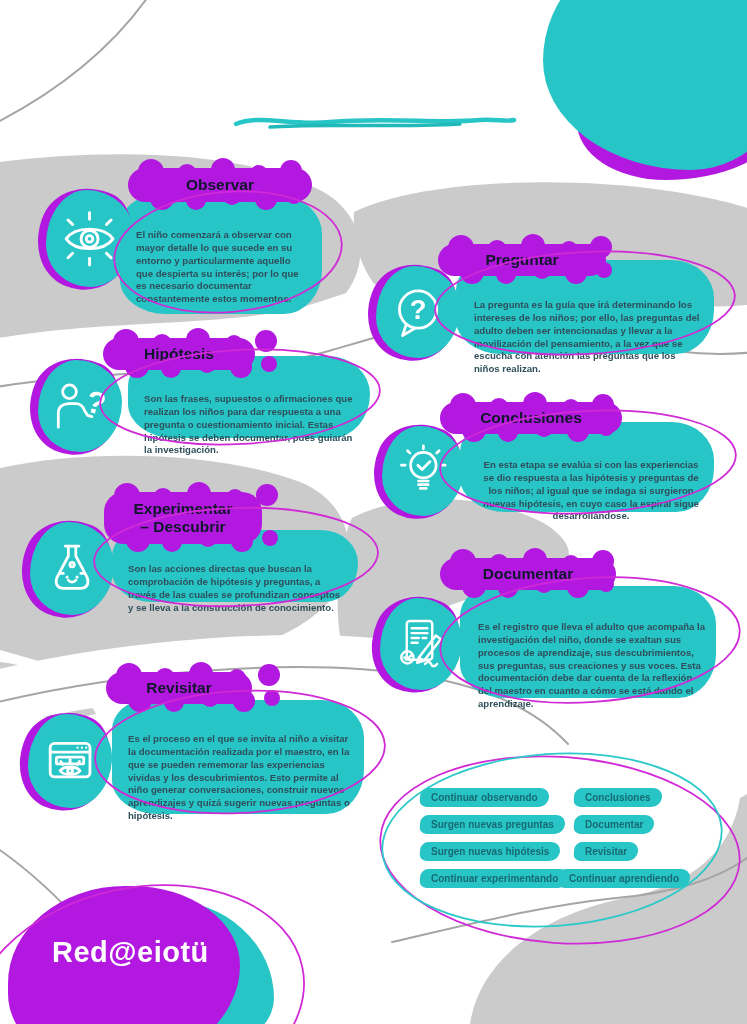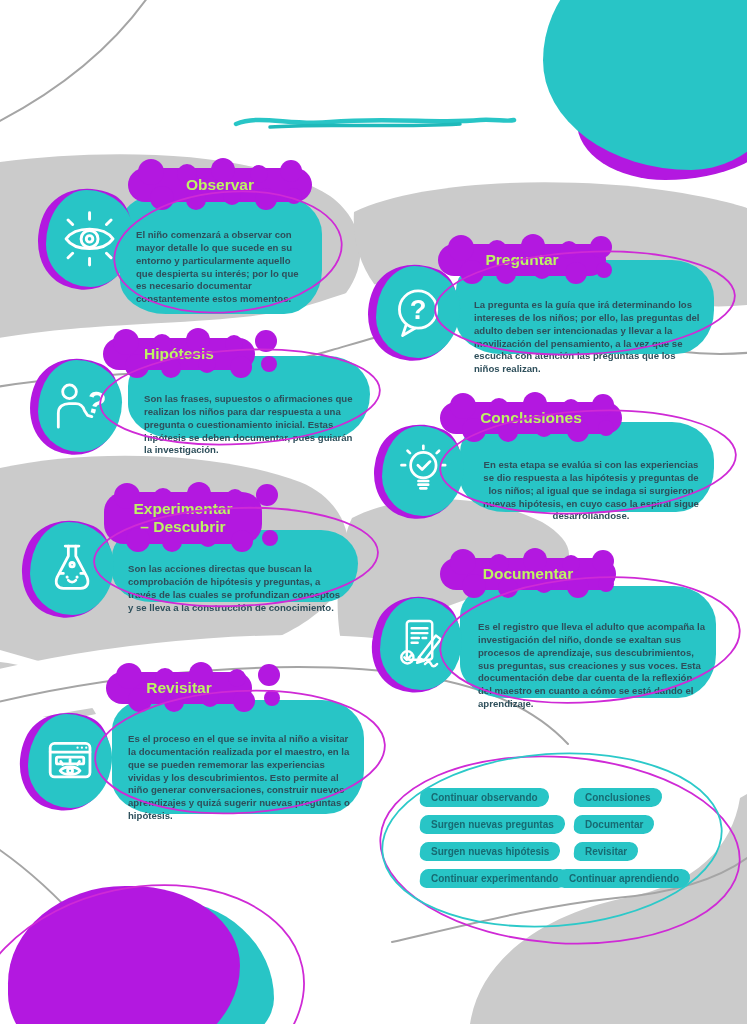--- a/index.html
+++ b/index.html
@@ -31,21 +31,21 @@
     border-radius:60% 40% 55% 45%/55% 60% 40% 45%;}
   .tb-teal{position:absolute;right:-52px;top:-58px;width:256px;height:228px;background:var(--teal);
     border-radius:48% 52% 42% 58%/52% 44% 56% 48%;}
 
   
   .box{position:absolute;z-index:2;background:var(--teal);
     border-radius:34px 42px 38px 46px/30px 38px 44px 34px;}
   .box p{color:var(--ink);font-size:9.6px;line-height:1.34;font-weight:700;margin-top:20px;}
   .cloud{position:absolute;z-index:4;background:var(--magenta);border-radius:20px;
     display:flex;flex-direction:column;align-items:center;justify-content:center;
-    color:#bef264;font-weight:700;font-size:15.5px;line-height:1.15;text-align:center;}
+    color:#0f172a;font-weight:700;font-size:15.5px;line-height:1.15;text-align:center;}
   .cloud::before{content:"";position:absolute;top:-9px;left:10px;width:26px;height:26px;border-radius:50%;
     background:var(--magenta);
     box-shadow:36px 2px 0 -3px var(--magenta),72px -2px 0 -1px var(--magenta),
                108px 2px 0 -4px var(--magenta),140px -1px 0 -2px var(--magenta);}
   .cloud::after{content:"";position:absolute;bottom:-8px;left:22px;width:24px;height:24px;border-radius:50%;
     background:var(--magenta);
     box-shadow:34px 2px 0 -2px var(--magenta),70px -2px 0 -3px var(--magenta),
                104px 1px 0 -1px var(--magenta),132px -2px 0 -4px var(--magenta);}
   .cloud span{position:relative;z-index:1;}
   .badge{position:absolute;z-index:3;}
@@ -290,20 +290,21 @@
   </div>
   <div class="pills pcol-right" style="position:absolute;left:558px;top:788px;">
     <div class="pill"><span>Conclusiones</span></div>
     <div class="pill"><span>Documentar</span></div>
     <div class="pill"><span>Revisitar</span></div>
     <div class="pill"><span>Continuar aprendiendo</span></div>
   </div>
 
   <div class="logo-teal"></div>
   <div class="logo-magenta"></div>
+  <div class="logo-text">Red@eiotü</div>
 
   <svg class="overlay" width="747" height="1024" viewBox="0 0 747 1024">
     <g fill="none" stroke="#cf2ad6" stroke-width="1.8">
       <ellipse cx="228" cy="252" rx="114" ry="60" transform="rotate(-5 228 252)"></ellipse>
       <ellipse cx="585" cy="303" rx="150" ry="51" transform="rotate(-3 585 303)"></ellipse>
       <ellipse cx="240" cy="397" rx="140" ry="47" transform="rotate(-3 240 397)"></ellipse>
       <ellipse cx="588" cy="462" rx="148" ry="51" transform="rotate(-3 588 462)"></ellipse>
       <ellipse cx="236" cy="557" rx="142" ry="49" transform="rotate(-2 236 557)"></ellipse>
       <ellipse cx="590" cy="640" rx="150" ry="62" transform="rotate(-4 590 640)"></ellipse>
       <ellipse cx="240" cy="752" rx="145" ry="61" transform="rotate(-3 240 752)"></ellipse>

